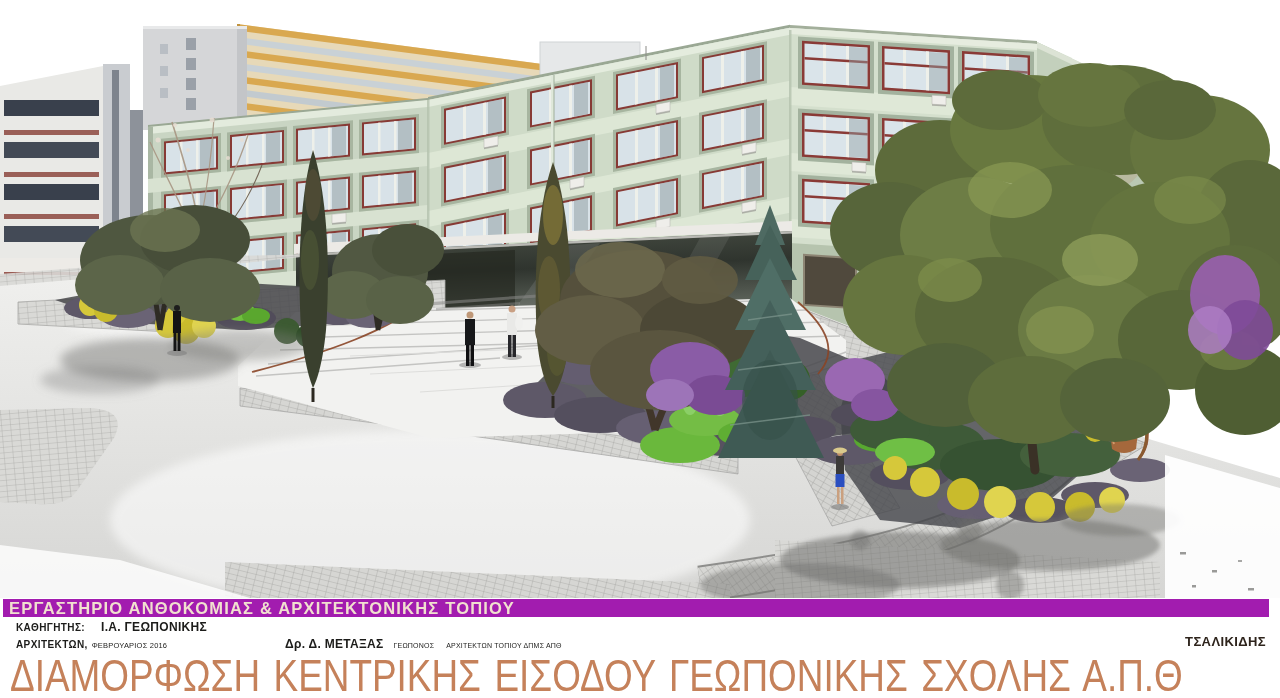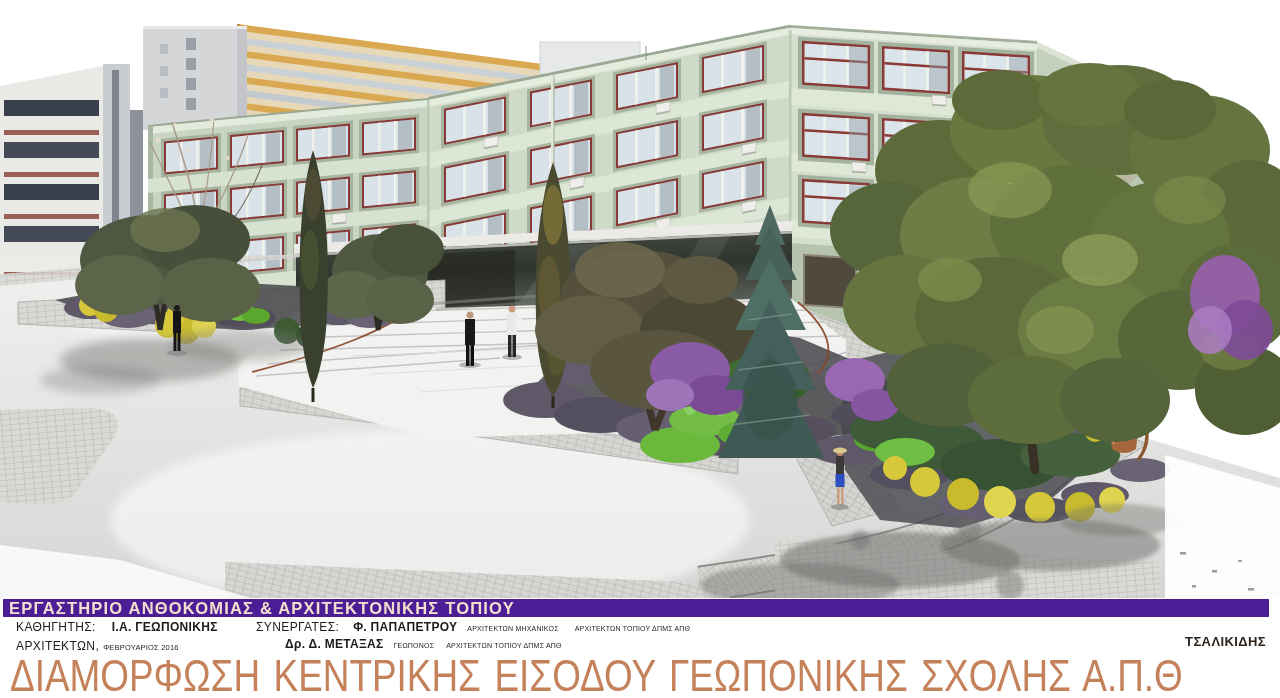--- a/index.html
+++ b/index.html
@@ -1,23 +1,23 @@
 <!DOCTYPE html>
 <html><head>
 <meta charset="utf-8">
 <style>
   html,body{margin:0;padding:0;background:#fff;}
   .board{position:relative;width:1280px;height:698px;background:#fff;overflow:hidden;
          font-family:"Liberation Sans",sans-serif;}
   .scene{position:absolute;left:0;top:0;width:1280px;height:598px;display:block;}
-  .banner{position:absolute;left:3px;top:599px;width:1260px;height:18px;background:#4c1d95;
+  .banner{position:absolute;left:3px;top:599px;width:1260px;height:18px;background:#a21caf;
           color:#f1e0cf;font-weight:bold;font-size:16.5px;line-height:19px;letter-spacing:1.2px;
           padding-left:6px;white-space:nowrap;overflow:hidden;}
   .crow{position:absolute;display:flex;align-items:baseline;white-space:nowrap;color:#1c1c1a;}
-  .lbl{font-size:12px;font-weight:normal;letter-spacing:.4px;padding-left:8px;}
+  .lbl{font-size:10px;font-weight:bold;letter-spacing:.4px;padding-left:8px;}
   .nm{font-size:12px;font-weight:bold;letter-spacing:.3px;}
   .ttl{font-size:7px;letter-spacing:.2px;}
   .view-label{position:absolute;right:14px;top:634px;font-size:13px;font-weight:bold;
               color:#2e241c;letter-spacing:.4px;}
   .main-title{position:absolute;left:10px;top:653px;font-size:45px;line-height:45px;
               color:#c5815a;white-space:nowrap;letter-spacing:0;word-spacing:4px;
               transform:scaleX(.82);transform-origin:0 0;font-weight:400;}
 </style>
 </head>
 <body>
@@ -556,26 +556,20 @@
 
 <div class="crow" style="left:8px;top:620px;">
   <span class="lbl">ΚΑΘΗΓΗΤΗΣ:</span>
   <span class="nm" style="margin-left:16px;">Ι.Α. ΓΕΩΠΟΝΙΚΗΣ</span>
 </div>
 <div class="crow" style="left:8px;top:639px;">
   <span class="lbl">ΑΡΧΙΤΕΚΤΩΝ,</span>
   <span class="ttl" style="margin-left:4px;font-size:7.5px;">ΦΕΒΡΟΥΑΡΙΟΣ 2016</span>
 </div>
 
-<div class="crow" style="left:248px;top:620px;">
-  <span class="lbl">ΣΥΝΕΡΓΑΤΕΣ:</span>
-  <span class="nm" style="margin-left:14px;">Φ. ΠΑΠΑΠΕΤΡΟΥ</span>
-  <span class="ttl" style="margin-left:10px;">ΑΡΧΙΤΕΚΤΩΝ ΜΗΧΑΝΙΚΟΣ</span>
-  <span class="ttl" style="margin-left:16px;">ΑΡΧΙΤΕΚΤΩΝ ΤΟΠΙΟΥ ΔΠΜΣ ΑΠΘ</span>
-</div>
 <div class="crow" style="left:285px;top:637px;">
   <span class="nm">Δρ. Δ. ΜΕΤΑΞΑΣ</span>
   <span class="ttl" style="margin-left:10px;">ΓΕΩΠΟΝΟΣ</span>
   <span class="ttl" style="margin-left:12px;">ΑΡΧΙΤΕΚΤΩΝ ΤΟΠΙΟΥ ΔΠΜΣ ΑΠΘ</span>
 </div>
 
 <div class="view-label">ΤΣΑΛΙΚΙΔΗΣ</div>
 
 <div class="main-title">ΔΙΑΜΟΡΦΩΣΗ ΚΕΝΤΡΙΚΗΣ ΕΙΣΟΔΟΥ ΓΕΩΠΟΝΙΚΗΣ ΣΧΟΛΗΣ Α.Π.Θ</div>
 

